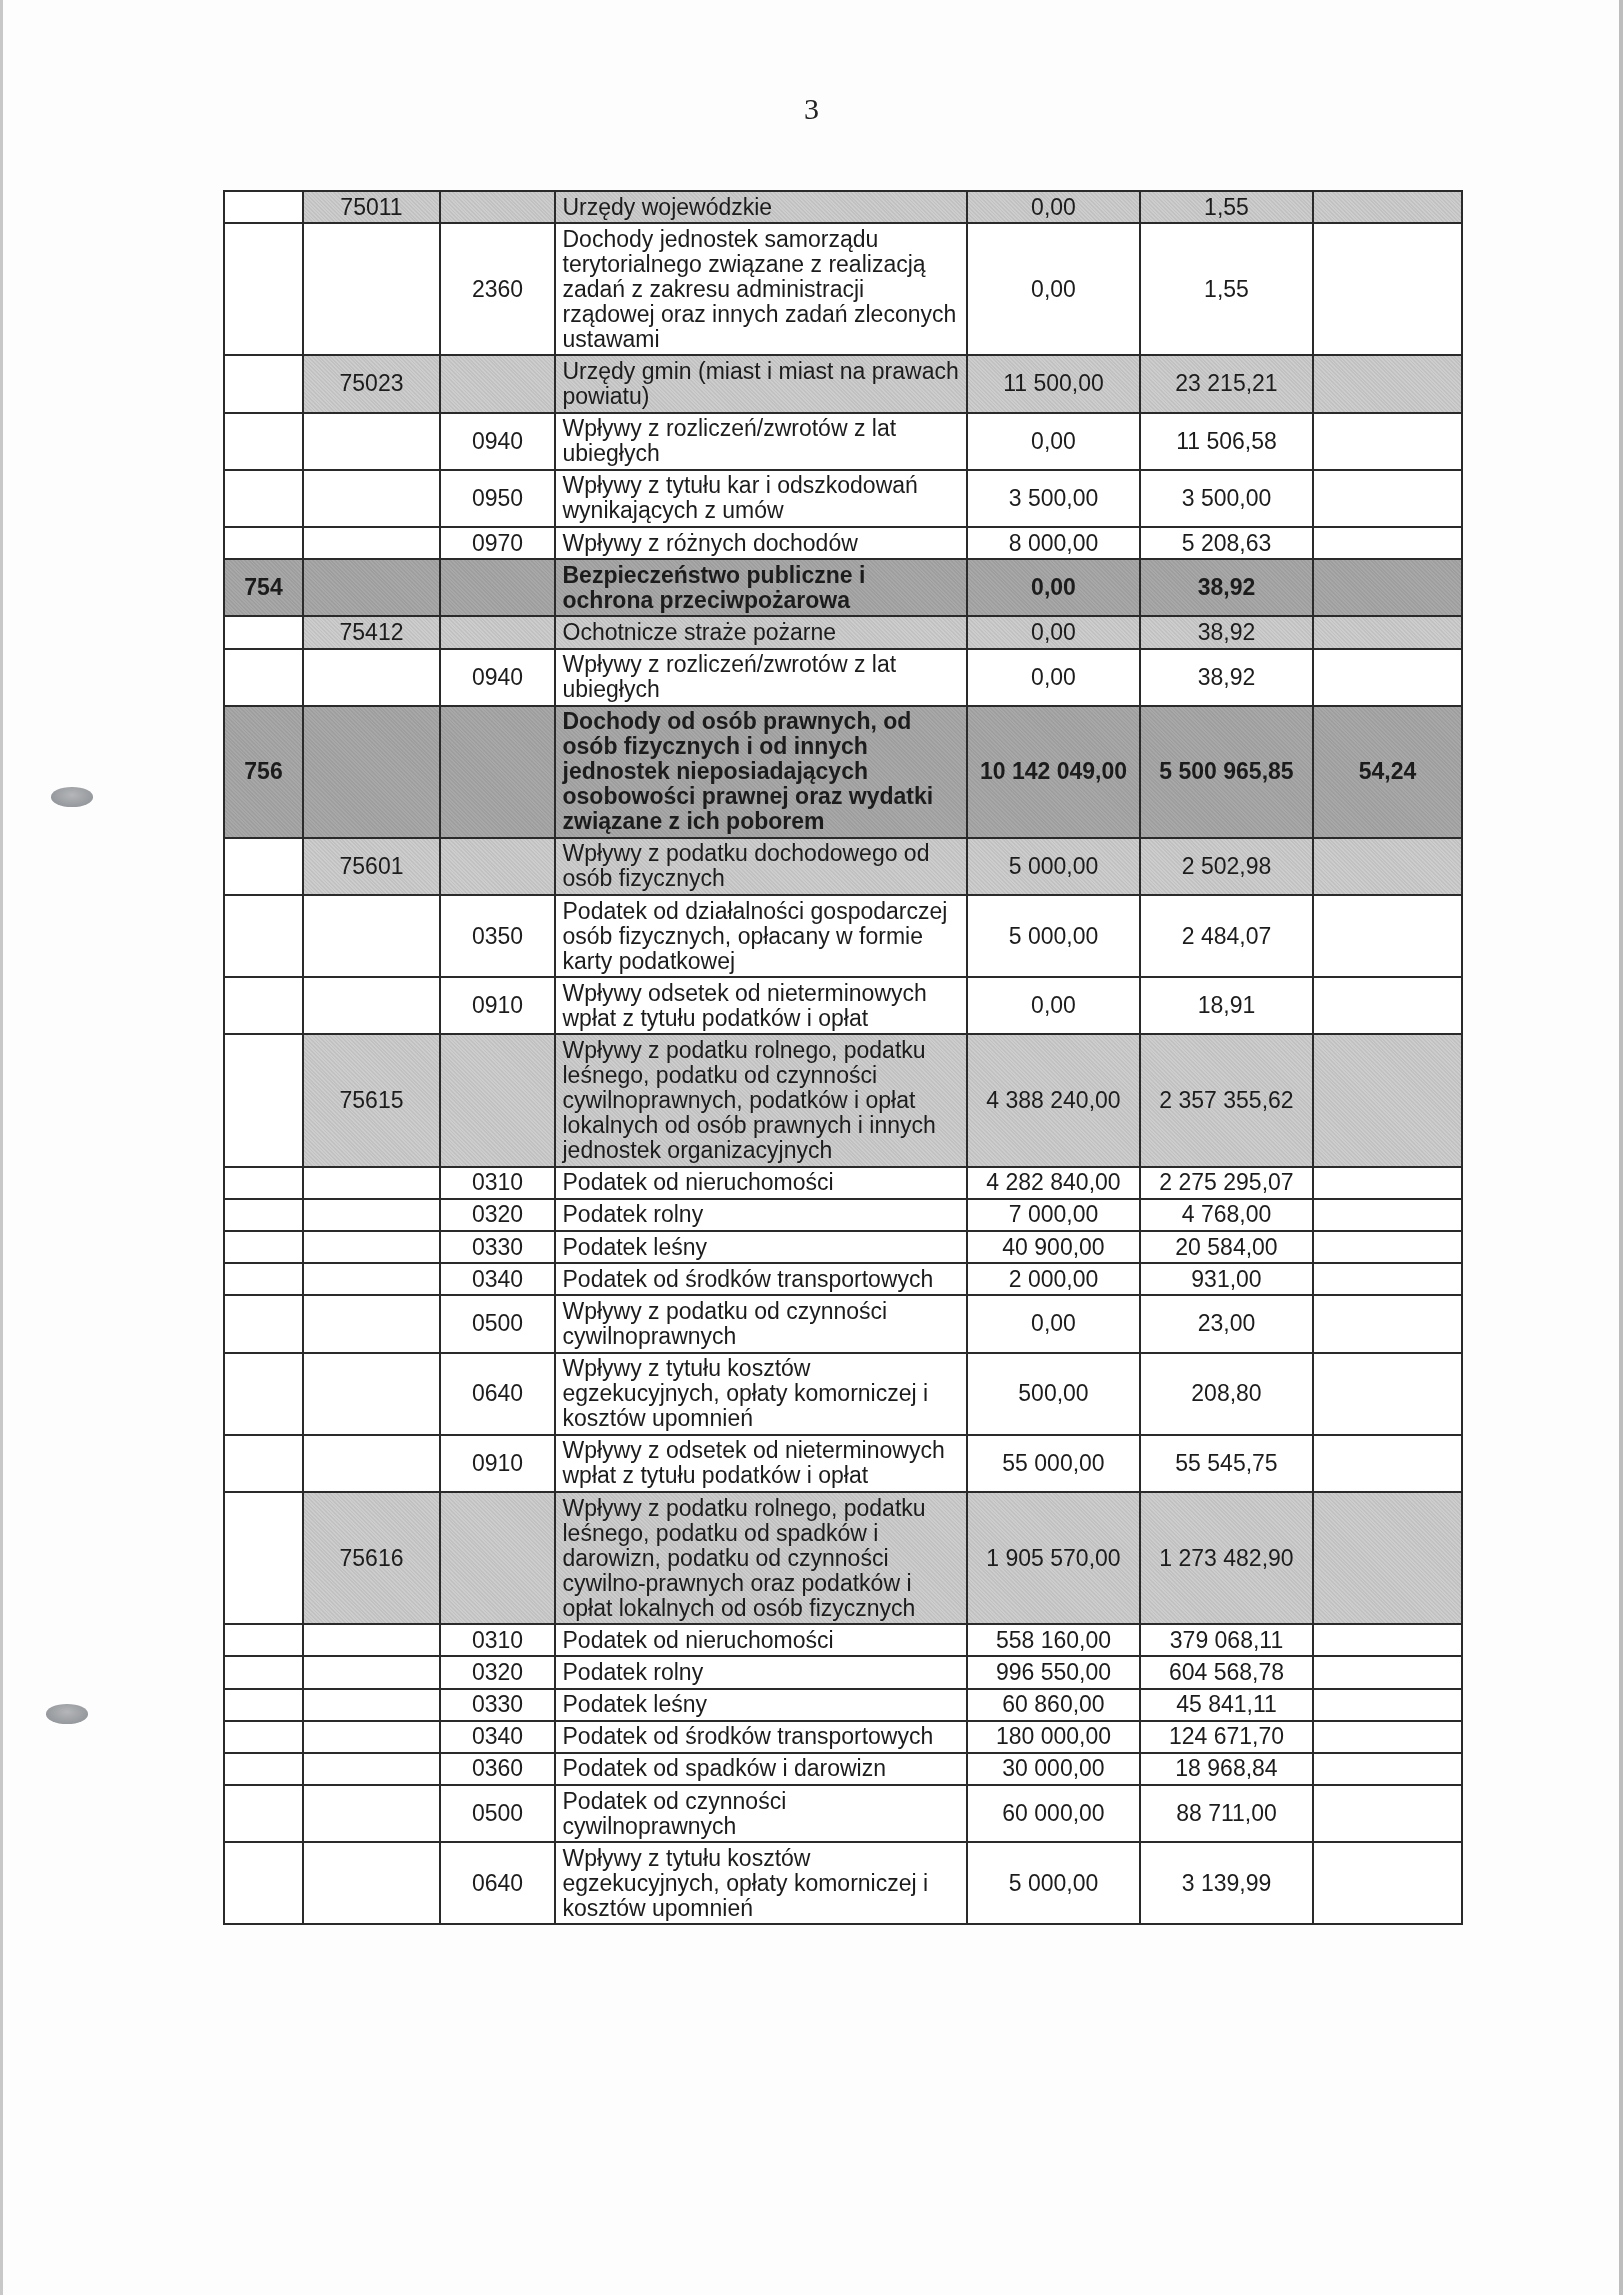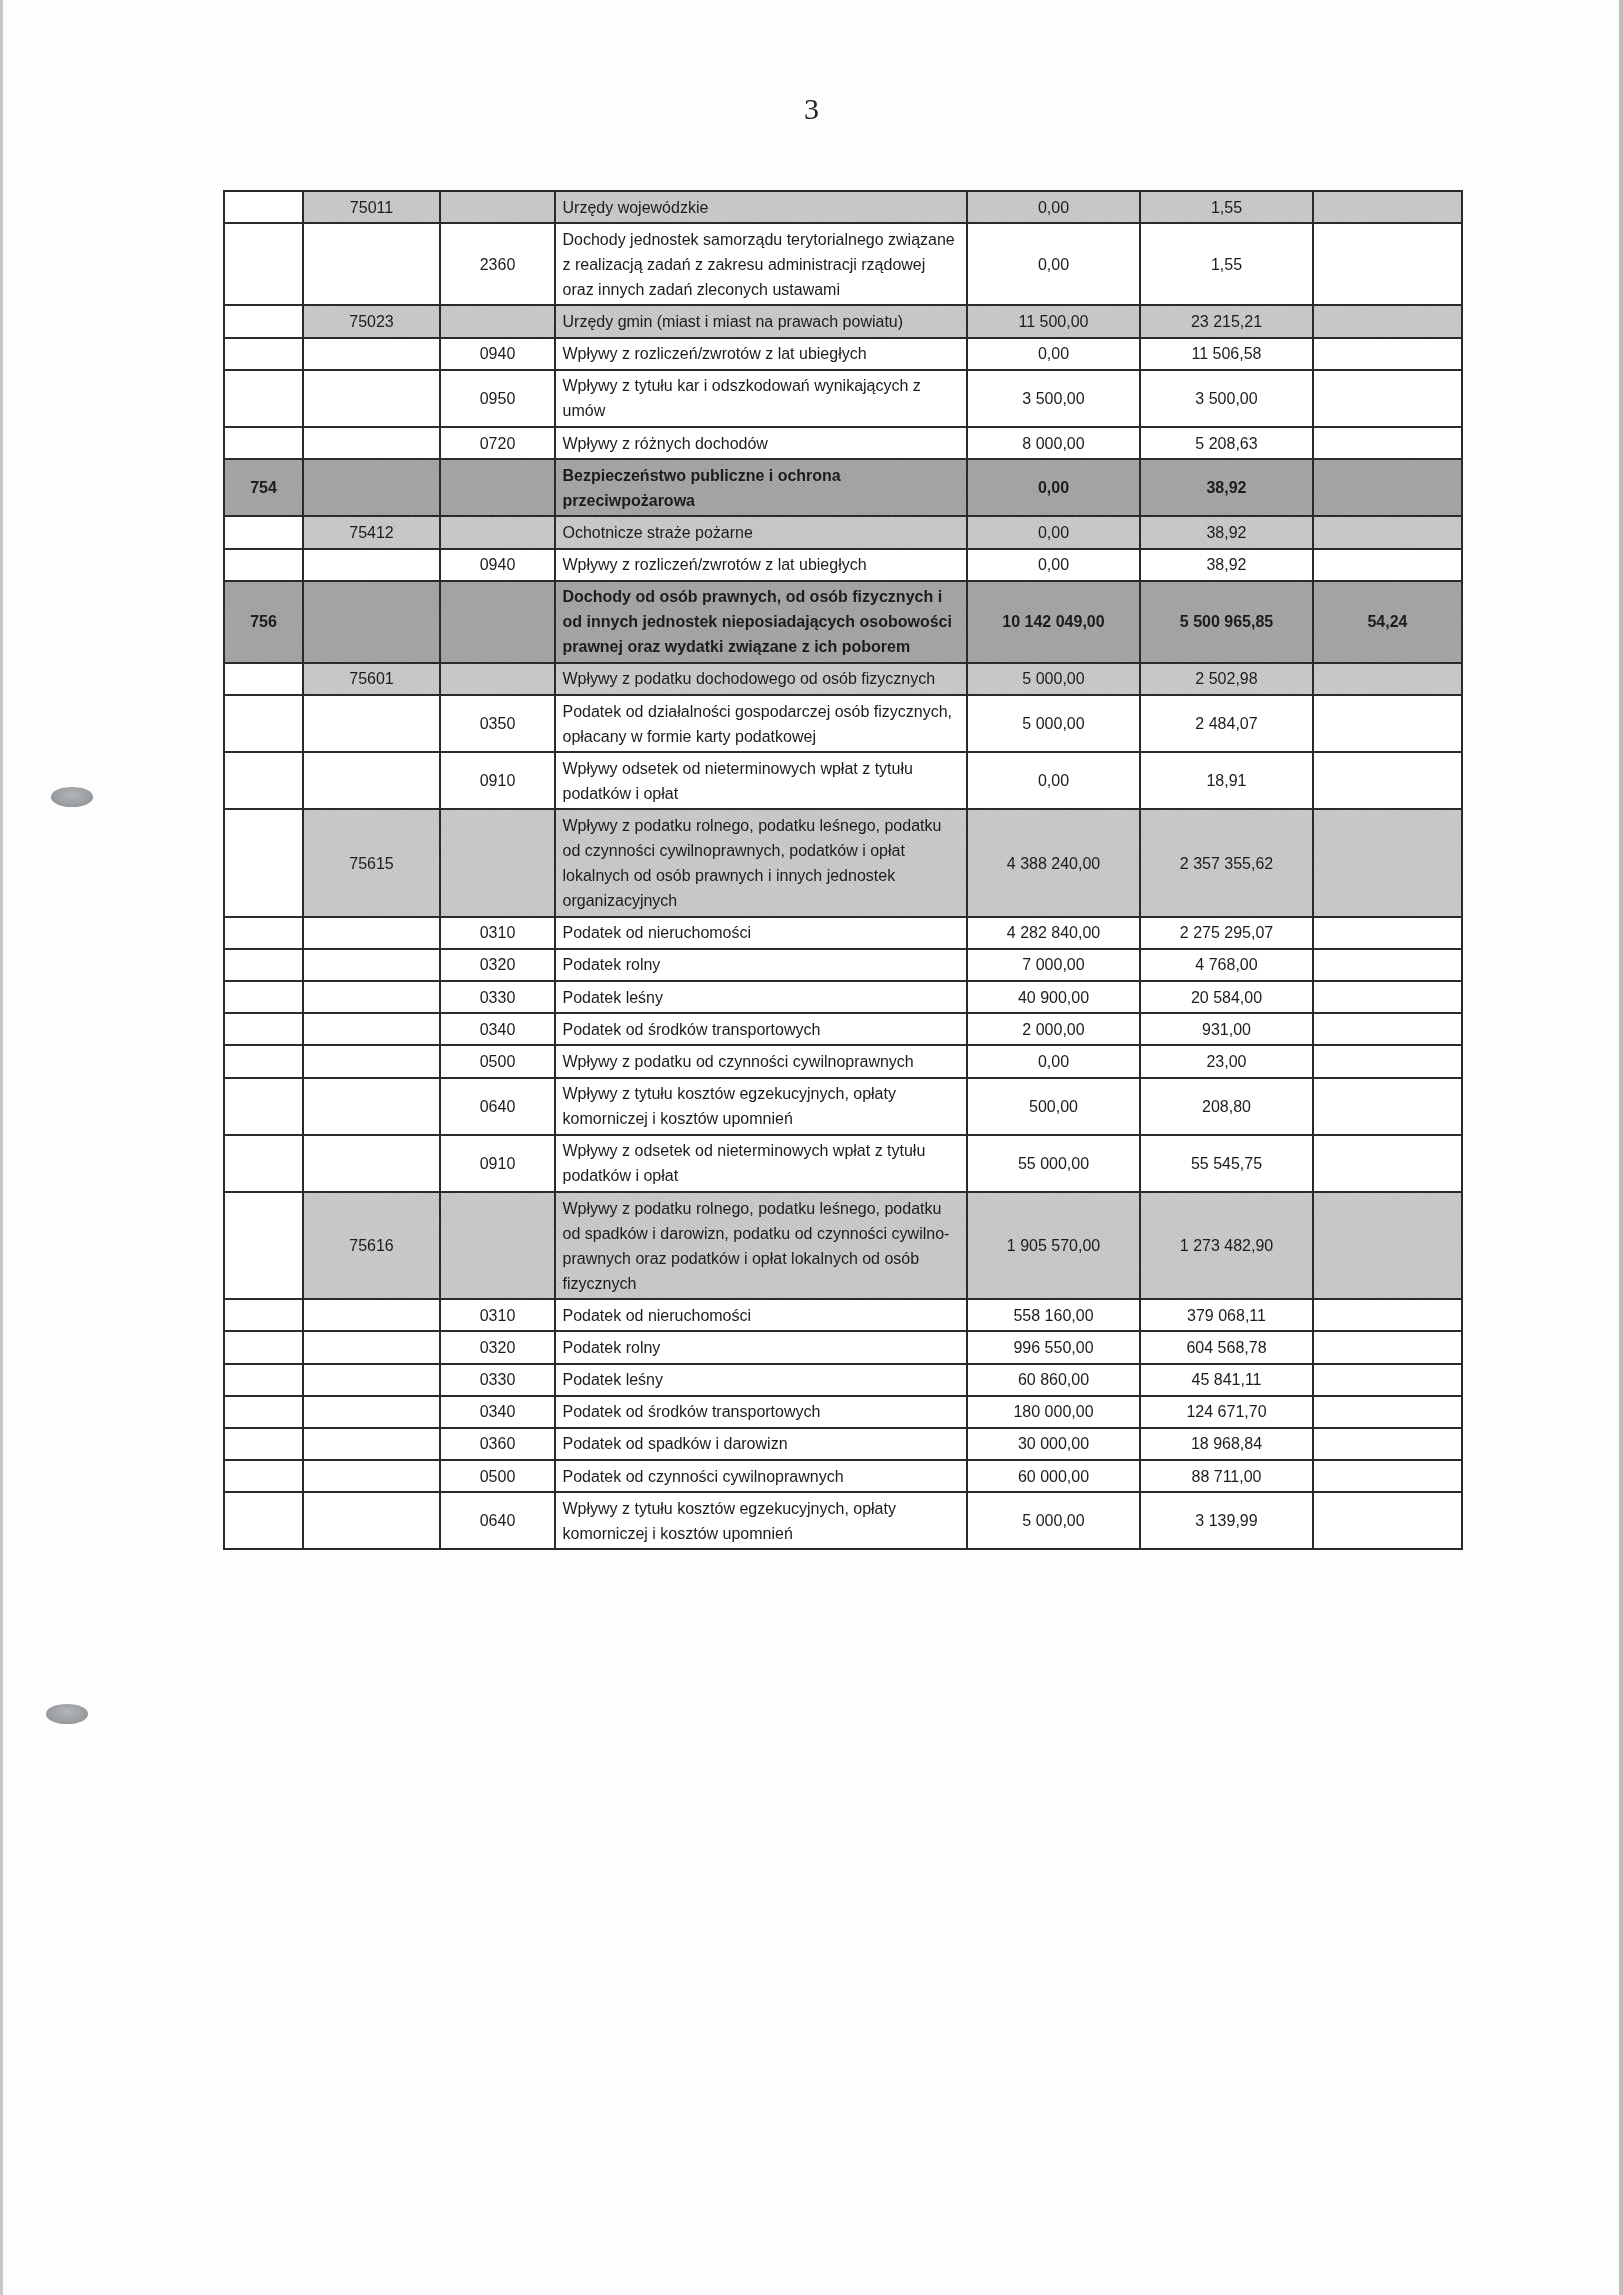--- a/index.html
+++ b/index.html
@@ -15,21 +15,21 @@
     .right-edge { position: absolute; top: 0; right: 0; width: 3.9px; height: 2295px; background: #bdbdbd; }
     .left-edge { position: absolute; top: 0; left: 0; width: 2.6px; height: 2295px; background: #c8c8c8; }
     .punch-hole {
       position: absolute; width: 42px; height: 19.6px; border-radius: 50%;
       background: radial-gradient(ellipse at 50% 40%, #b4b6b9 0%, #96999d 70%, #8a8d90 100%);
     }
 
     table.budget {
       position: absolute; left: 223px; top: 190px; width: 1239px;
       border-collapse: collapse; table-layout: fixed;
-      font-size: 16px; line-height: 25px;
+      font-size: 23px; line-height: 25px;
     }
     table.budget td {
       border: 2px solid #2a2a2a; padding: 2.6px 6.5px; vertical-align: middle;
     }
     col.c-dz { width: 79px; }
     col.c-rozdz { width: 137px; }
     col.c-par { width: 115px; }
     col.c-name { width: 412px; }
     col.c-plan { width: 173px; }
     col.c-exec { width: 173px; }
@@ -112,21 +112,21 @@
     <td class="code cell-rozdzial empty"></td>
     <td class="code cell-paragraf">0950</td>
     <td class="name cell-name">Wpływy z tytułu kar i odszkodowań wynikających z umów</td>
     <td class="num cell-plan">3 500,00</td>
     <td class="num cell-exec">3 500,00</td>
     <td class="pct cell-pct"></td>
   </tr>
       <tr class="lvl-par">
     <td class="code cell-dzial empty"></td>
     <td class="code cell-rozdzial empty"></td>
-    <td class="code cell-paragraf">0720</td>
+    <td class="code cell-paragraf">0970</td>
     <td class="name cell-name">Wpływy z różnych dochodów</td>
     <td class="num cell-plan">8 000,00</td>
     <td class="num cell-exec">5 208,63</td>
     <td class="pct cell-pct"></td>
   </tr>
       <tr class="lvl-dz">
     <td class="code cell-dzial shade">754</td>
     <td class="code cell-rozdzial shade"></td>
     <td class="code cell-paragraf shade"></td>
     <td class="name cell-name shade">Bezpieczeństwo publiczne i ochrona przeciwpożarowa</td>

